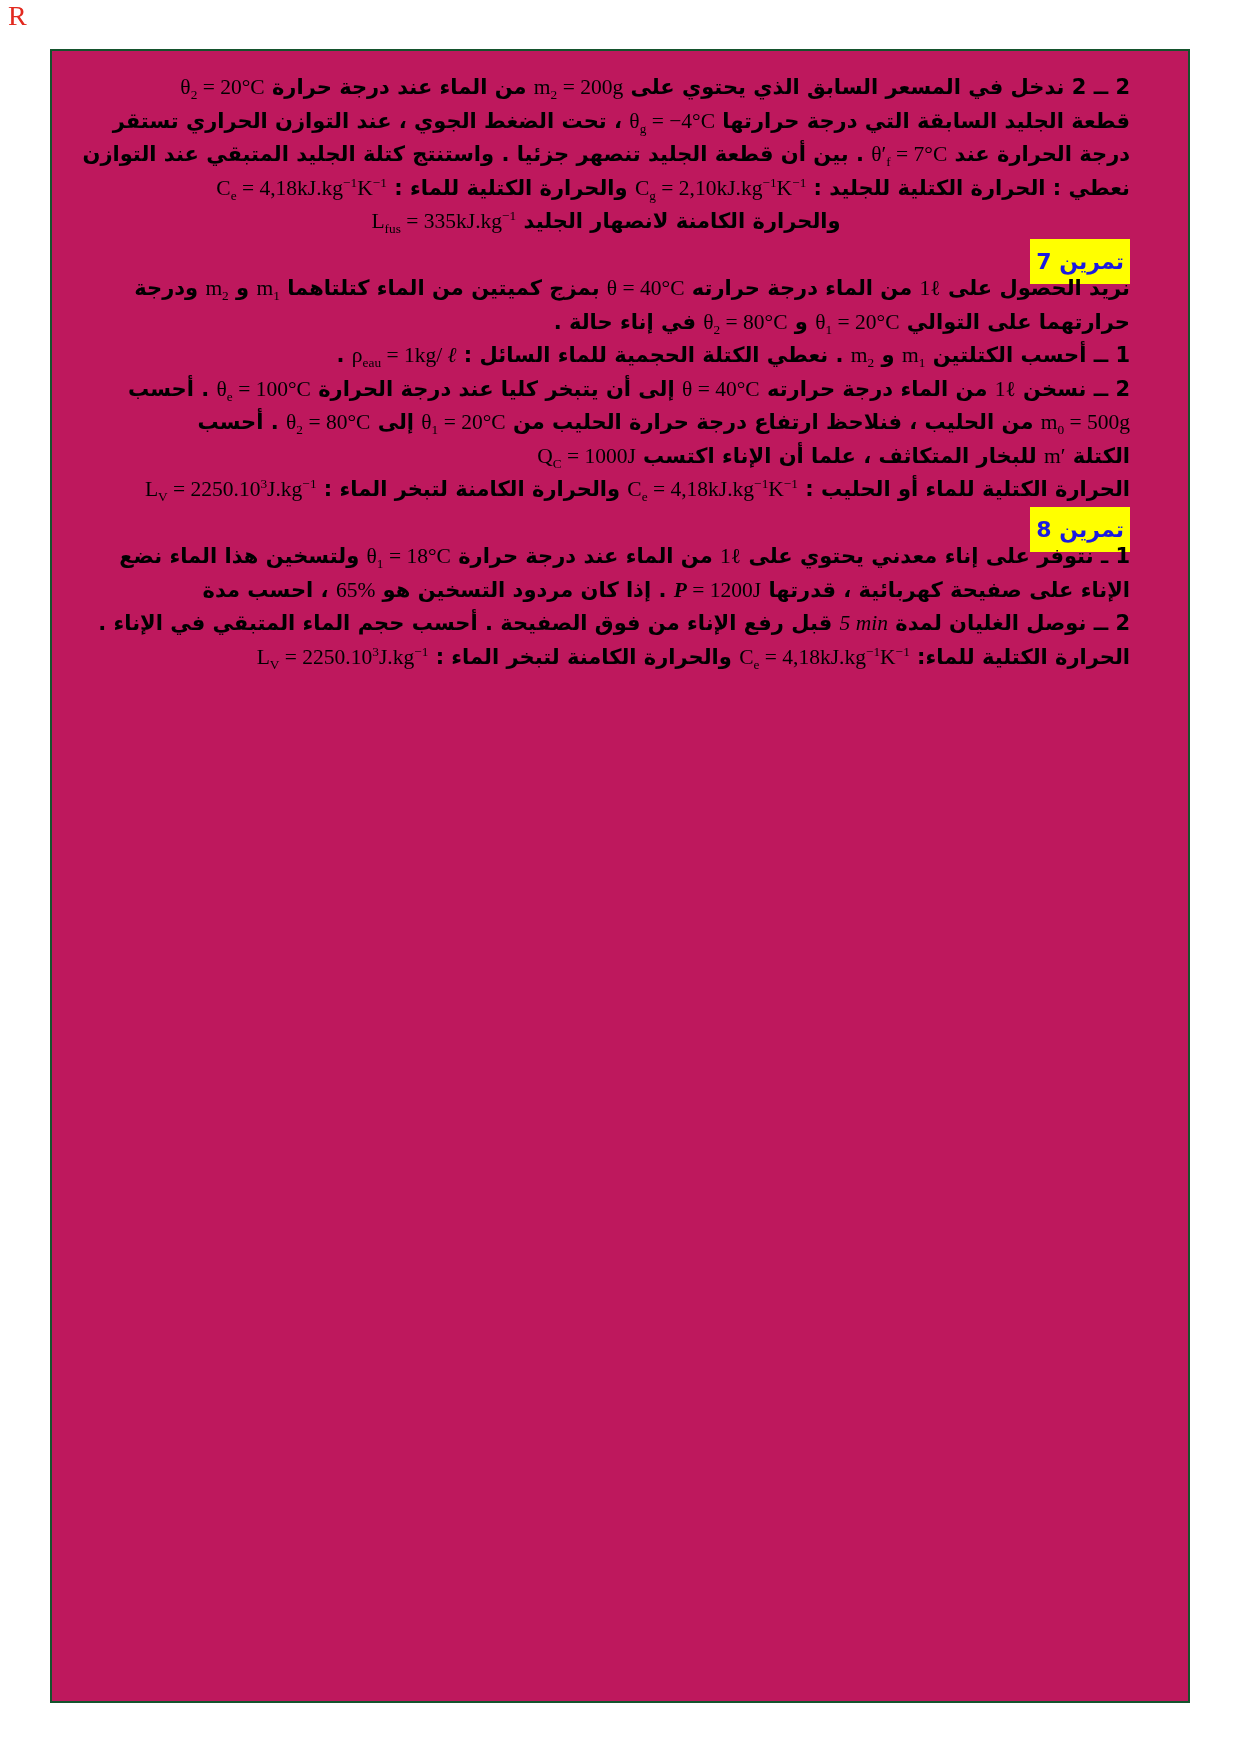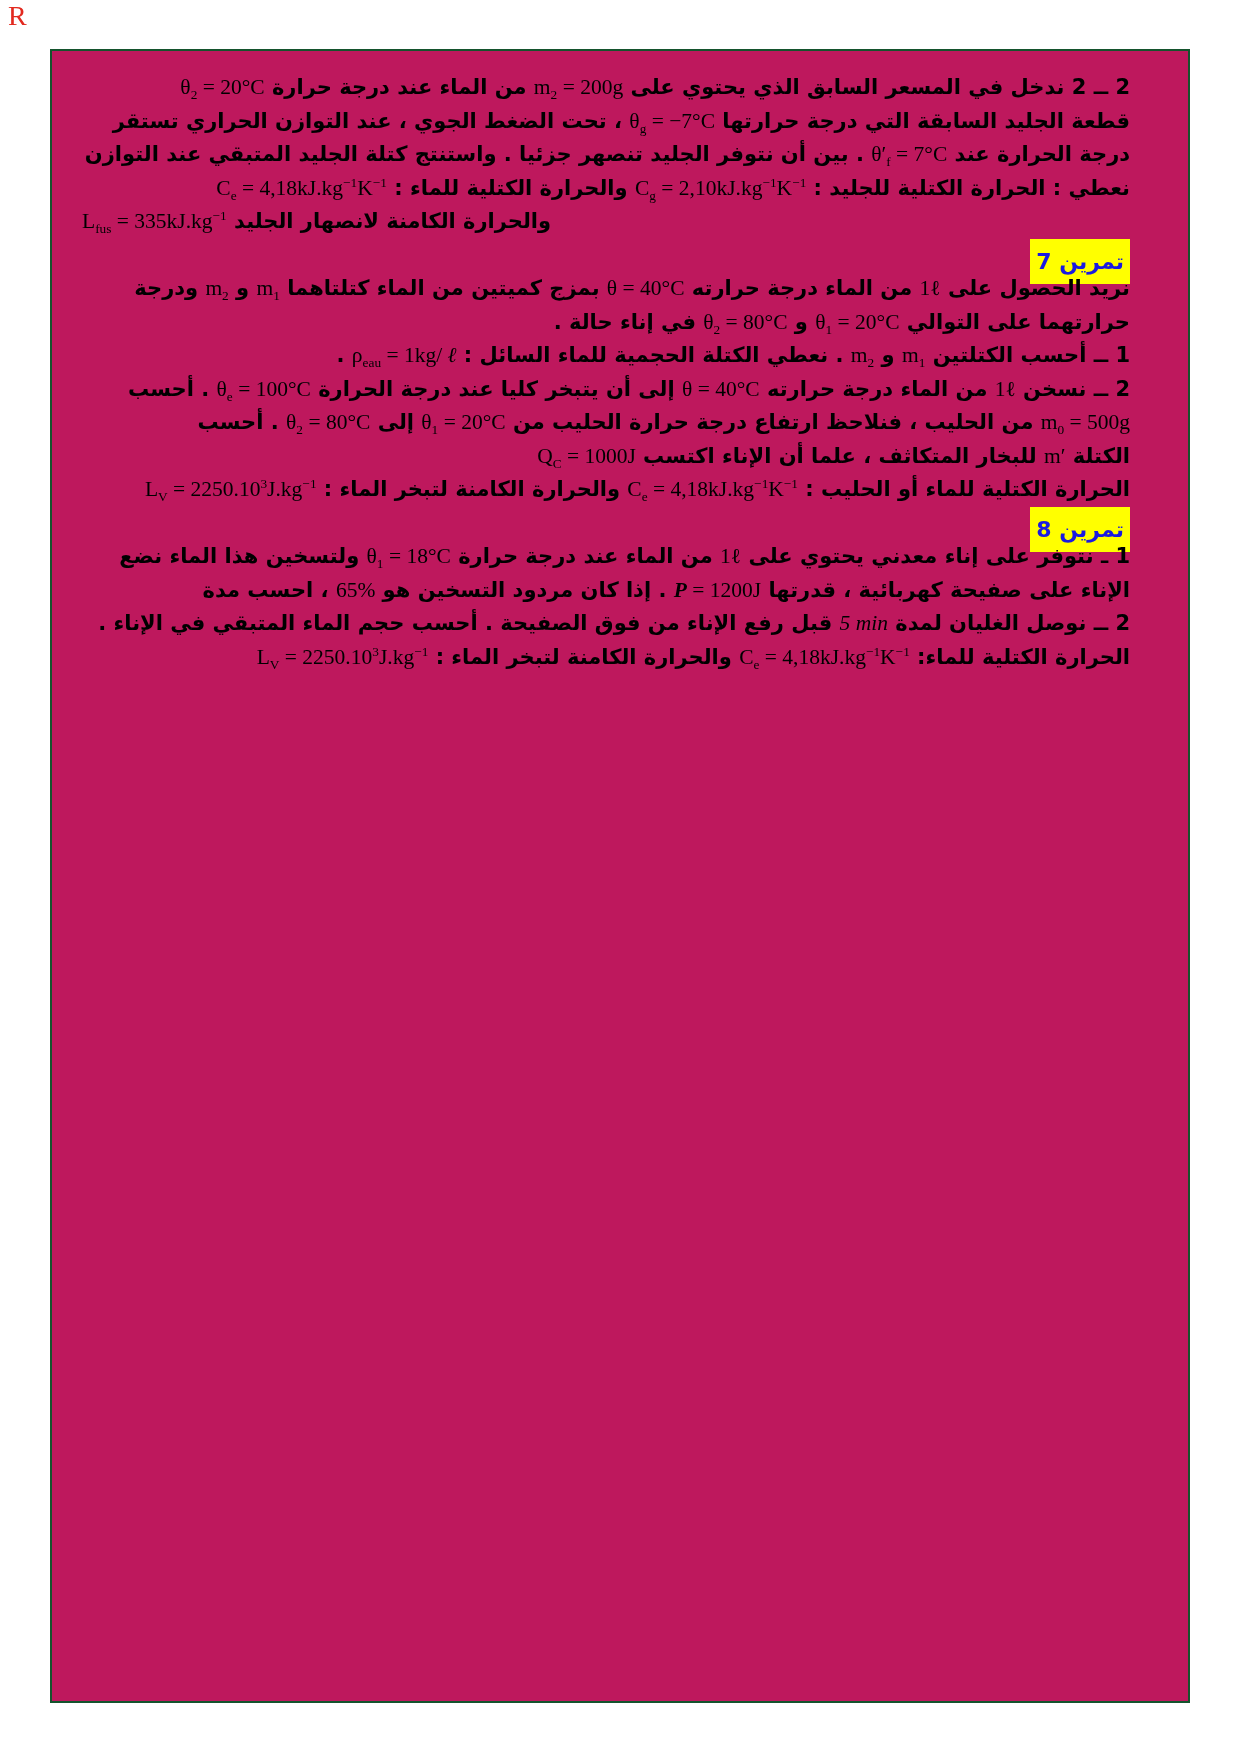--- a/index.html
+++ b/index.html
@@ -20,21 +20,21 @@
     border:2px solid #14532d; background:#be185d;
   }
   .document-text {
     position:absolute; top:20px; left:30px; right:58px;
     direction:rtl; unicode-bidi:embed;
   }
   .line {
     font-size:21px; line-height:33.5px; height:33.5px;
     text-align:right; white-space:nowrap; color:#000;
   }
-  .line.center { text-align:left; }
+  .line.center { text-align:center; }
   .ar { font-family:"DejaVu Sans", sans-serif; font-weight:700; }
   .formula {
     font-family:"Liberation Serif", serif;
     font-weight:400; font-size:21.5px;
     direction:ltr; unicode-bidi:embed;
   }
   .formula sub { font-size:0.62em; line-height:0; }
   .formula sup { font-size:0.62em; line-height:0; }
   .formula .it  { font-style:italic; }
   .formula .bit { font-style:italic; font-weight:bold; }
@@ -46,22 +46,22 @@
   }
 </style>
 </head>
 <body>
 
 <div class="corner-mark">R</div>
 
 <div class="frame">
   <div class="document-text">
       <div class="line"><span class="ar">2 ــ 2 ندخل في المسعر السابق الذي يحتوي على </span><span class="formula" dir="ltr"><span>m</span><sub>2</sub><span> = 200g</span></span><span class="ar"> من الماء عند درجة حرارة </span><span class="formula" dir="ltr"><span>θ</span><sub>2</sub><span> = 20°C</span></span></div>
-      <div class="line"><span class="ar">قطعة الجليد السابقة التي درجة حرارتها </span><span class="formula" dir="ltr"><span>θ</span><sub>g</sub><span> = −7°C</span></span><span class="ar"> ، تحت الضغط الجوي ، عند التوازن الحراري تستقر</span></div>
-      <div class="line"><span class="ar">درجة الحرارة عند </span><span class="formula" dir="ltr"><span>θ′</span><sub>f</sub><span> = 7°C</span></span><span class="ar"> . بين أن نتوفر الجليد تنصهر جزئيا . واستنتج كتلة الجليد المتبقي عند التوازن</span></div>
+      <div class="line"><span class="ar">قطعة الجليد السابقة التي درجة حرارتها </span><span class="formula" dir="ltr"><span>θ</span><sub>g</sub><span> = −4°C</span></span><span class="ar"> ، تحت الضغط الجوي ، عند التوازن الحراري تستقر</span></div>
+      <div class="line"><span class="ar">درجة الحرارة عند </span><span class="formula" dir="ltr"><span>θ′</span><sub>f</sub><span> = 7°C</span></span><span class="ar"> . بين أن قطعة الجليد تنصهر جزئيا . واستنتج كتلة الجليد المتبقي عند التوازن</span></div>
       <div class="line"><span class="ar">نعطي : الحرارة الكتلية للجليد : </span><span class="formula" dir="ltr"><span>C</span><sub>g</sub><span> = 2,10kJ.kg</span><sup>−1</sup><span>K</span><sup>−1</sup></span><span class="ar"> والحرارة الكتلية للماء : </span><span class="formula" dir="ltr"><span>C</span><sub>e</sub><span> = 4,18kJ.kg</span><sup>−1</sup><span>K</span><sup>−1</sup></span></div>
       <div class="line center"><span class="ar">والحرارة الكامنة لانصهار الجليد </span><span class="formula" dir="ltr"><span>L</span><sub>fus</sub><span> = 335kJ.kg</span><sup>−1</sup></span></div>
       <div class="heading-row"><span class="heading">تمرين 7</span></div>
       <div class="line"><span class="ar">نريد الحصول على </span><span class="formula" dir="ltr"><span>1ℓ</span></span><span class="ar"> من الماء درجة حرارته </span><span class="formula" dir="ltr"><span>θ</span><span> = 40°C</span></span><span class="ar"> بمزج كميتين من الماء كتلتاهما </span><span class="formula" dir="ltr"><span>m</span><sub>1</sub></span><span class="ar"> و </span><span class="formula" dir="ltr"><span>m</span><sub>2</sub></span><span class="ar"> ودرجة</span></div>
       <div class="line"><span class="ar">حرارتهما على التوالي </span><span class="formula" dir="ltr"><span>θ</span><sub>1</sub><span> = 20°C</span></span><span class="ar"> و </span><span class="formula" dir="ltr"><span>θ</span><sub>2</sub><span> = 80°C</span></span><span class="ar"> في إناء حالة .</span></div>
       <div class="line"><span class="ar">1 ــ أحسب الكتلتين </span><span class="formula" dir="ltr"><span>m</span><sub>1</sub></span><span class="ar"> و </span><span class="formula" dir="ltr"><span>m</span><sub>2</sub></span><span class="ar"> . نعطي الكتلة الحجمية للماء السائل : </span><span class="formula" dir="ltr"><span>ρ</span><sub>eau</sub><span> = 1kg/ </span><span class="it">ℓ</span></span><span class="ar"> .</span></div>
       <div class="line"><span class="ar">2 ــ نسخن </span><span class="formula" dir="ltr"><span>1ℓ</span></span><span class="ar"> من الماء درجة حرارته </span><span class="formula" dir="ltr"><span>θ</span><span> = 40°C</span></span><span class="ar"> إلى أن يتبخر كليا عند درجة الحرارة </span><span class="formula" dir="ltr"><span>θ</span><sub>e</sub><span> = 100°C</span></span><span class="ar"> . أحسب</span></div>
       <div class="line"><span class="formula" dir="ltr"><span>m</span><sub>0</sub><span> = 500g</span></span><span class="ar"> من الحليب ، فنلاحظ ارتفاع درجة حرارة الحليب من </span><span class="formula" dir="ltr"><span>θ</span><sub>1</sub><span> = 20°C</span></span><span class="ar"> إلى </span><span class="formula" dir="ltr"><span>θ</span><sub>2</sub><span> = 80°C</span></span><span class="ar"> . أحسب</span></div>
       <div class="line"><span class="ar">الكتلة </span><span class="formula" dir="ltr"><span>m′</span></span><span class="ar"> للبخار المتكاثف ، علما أن الإناء اكتسب </span><span class="formula" dir="ltr"><span>Q</span><sub>C</sub><span> = 1000J</span></span></div>
       <div class="line"><span class="ar">الحرارة الكتلية للماء أو الحليب : </span><span class="formula" dir="ltr"><span>C</span><sub>e</sub><span> = 4,18kJ.kg</span><sup>−1</sup><span>K</span><sup>−1</sup></span><span class="ar"> والحرارة الكامنة لتبخر الماء : </span><span class="formula" dir="ltr"><span>L</span><sub>V</sub><span> = 2250.10</span><sup>3</sup><span>J.kg</span><sup>−1</sup></span></div>

